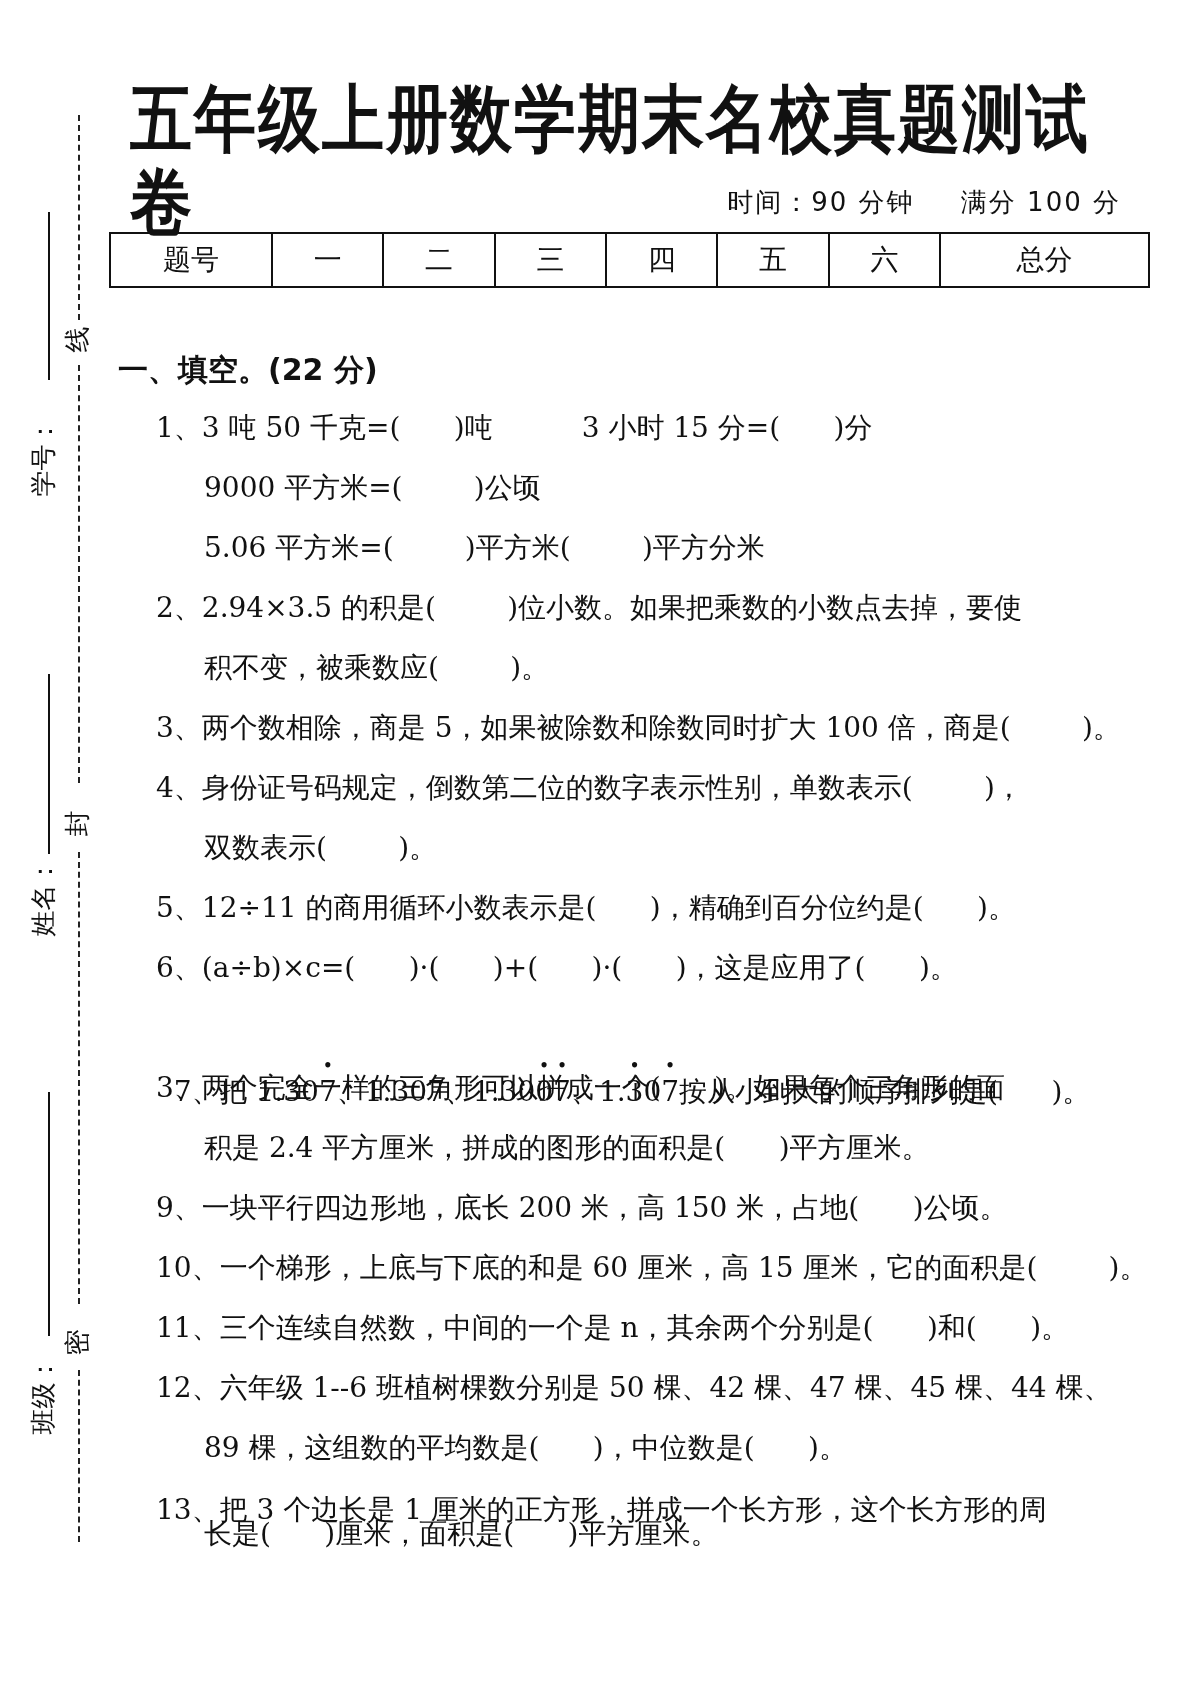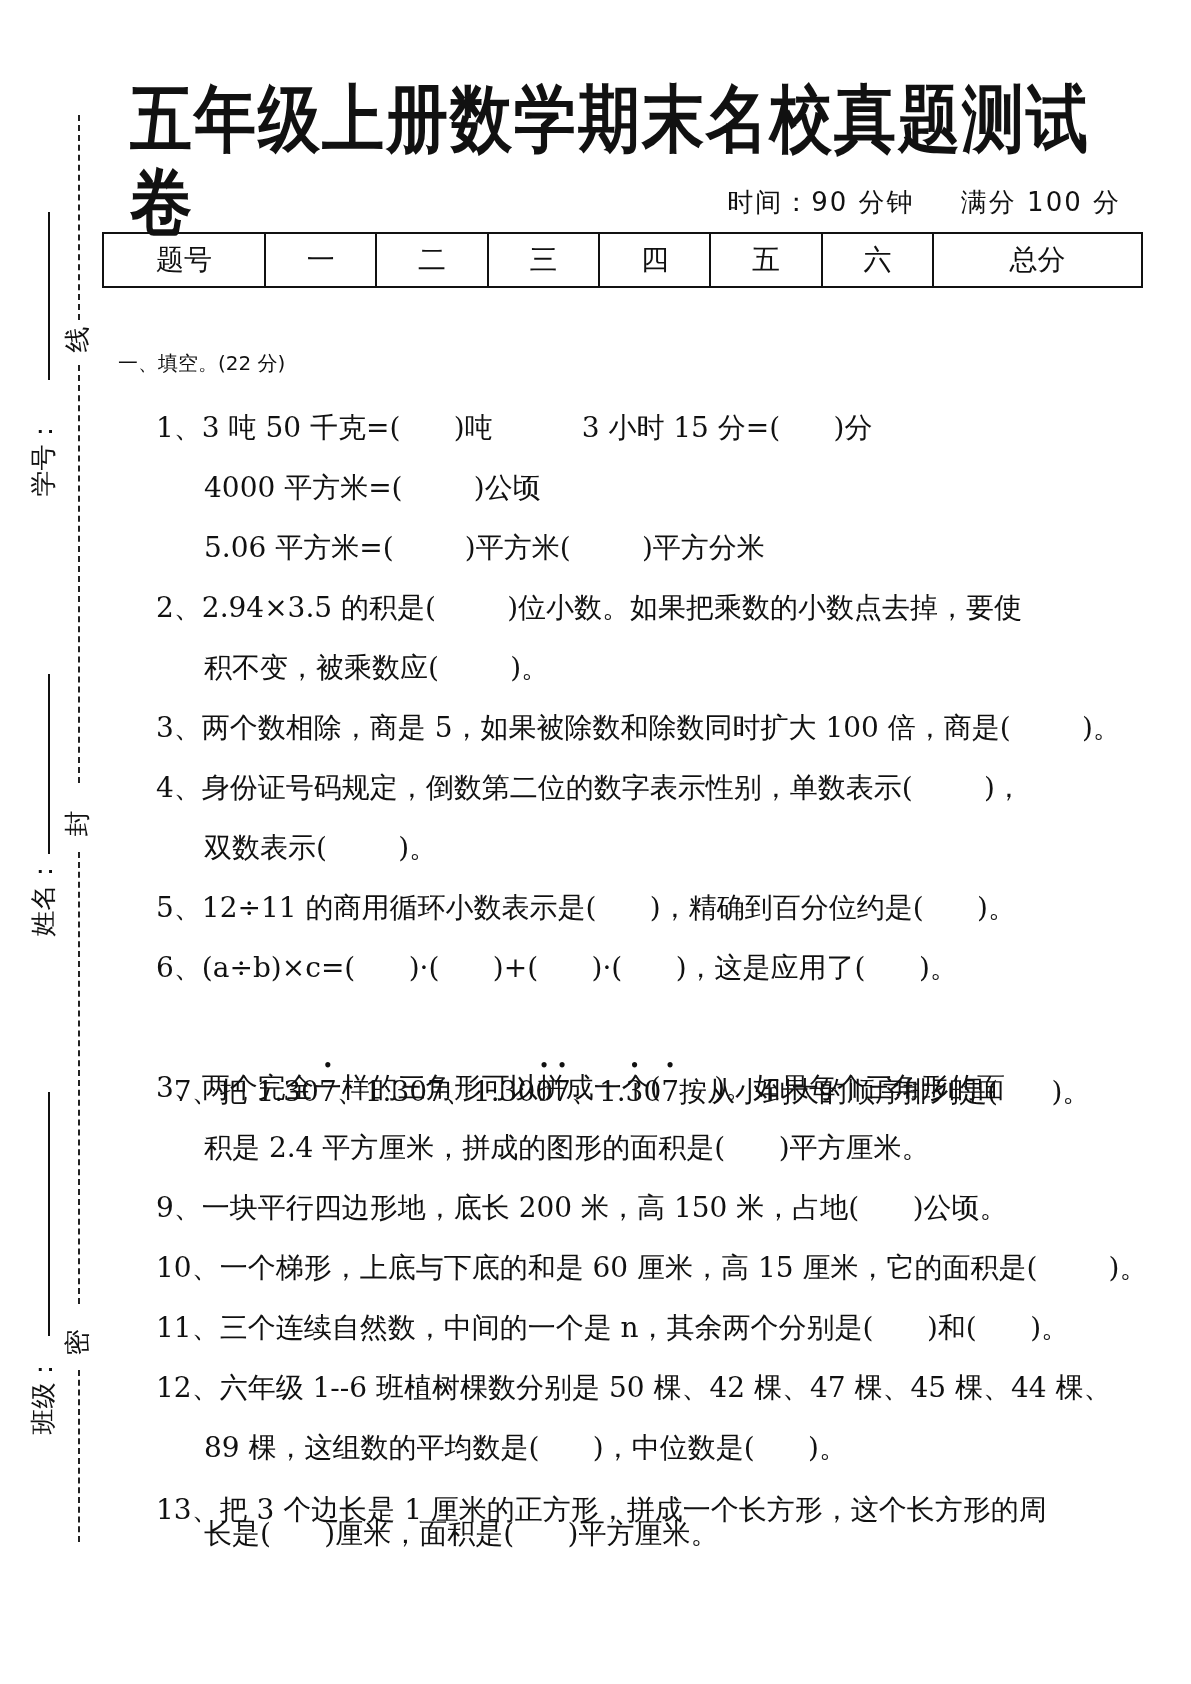--- a/index.html
+++ b/index.html
@@ -11,25 +11,25 @@
   .solid-line { position:absolute; left:48px; border-left:2px solid #111; width:0; }
   .vert-label { position:absolute; font-size:26px; transform:rotate(-90deg); transform-origin:center center; white-space:nowrap; }
   .seal-char { position:absolute; left:64px; font-size:26px; transform:rotate(-90deg); }
 
   .title { position:absolute; left:130px; top:78px; width:1000px; font-family:"DejaVu Sans","Liberation Sans",sans-serif;
            font-weight:bold; font-size:62px; letter-spacing:2px; line-height:70px; transform:scaleY(1.18); transform-origin:top left; }
   .meta { position:absolute; right:70px; top:185px; font-size:26px; letter-spacing:2px;
           font-family:"DejaVu Sans","Liberation Sans",sans-serif; }
   .meta span { margin-left:36px; }
 
-  table.score { position:absolute; left:102px; top:232px; width:1041px; border-collapse:collapse; }
+  table.score { position:absolute; left:109px; top:232px; width:1041px; border-collapse:collapse; }
   table.score td { border:2px solid #111; height:50px; text-align:center; font-size:28px; }
   table.score td:first-child { width:158px; }
 
-  .section { position:absolute; left:118px; top:350px; font-size:20px; font-weight:normal;
+  .section { position:absolute; left:118px; top:350px; font-size:30px; font-weight:bold;
              font-family:"DejaVu Sans","Liberation Sans",sans-serif; }
 
   .q { position:absolute; left:140px; font-size:28px; white-space:pre; line-height:40px;margin-left:16px; }
   .q.indent { left:188px; }
   .dot { position:relative; display:inline-block; }
   .dot::before { content:"•"; position:absolute; top:-26px; left:50%; transform:translateX(-50%); font-size:18px; }
 </style>
 </head>
 <body>
 
@@ -67,21 +67,21 @@
     <td>五</td>
     <td>六</td>
     <td>总分</td>
   </tr>
 </tbody>
   </table>
 
 <div class="section">一、填空。(22 分)</div>
 
 <div class="q" style="top:408px;">1、3 吨 50 千克=(      )吨          3 小时 15 分=(      )分</div>
-<div class="q indent" style="top:468px;">4000 平方米=(        )公顷</div>
+<div class="q indent" style="top:468px;">9000 平方米=(        )公顷</div>
 <div class="q indent" style="top:528px;">5.06 平方米=(        )平方米(        )平方分米</div>
 <div class="q" style="top:588px;">2、2.94×3.5 的积是(        )位小数。如果把乘数的小数点去掉，要使</div>
 <div class="q indent" style="top:648px;">积不变，被乘数应(        )。</div>
 <div class="q" style="top:708px;">3、两个数相除，商是 5，如果被除数和除数同时扩大 100 倍，商是(        )。</div>
 <div class="q" style="top:768px;">4、身份证号码规定，倒数第二位的数字表示性别，单数表示(        )，</div>
 <div class="q indent" style="top:828px;">双数表示(        )。</div>
 <div class="q" style="top:888px;">5、12÷11 的商用循环小数表示是(      )，精确到百分位约是(      )。</div>
 <div class="q" style="top:948px;">6、(a÷b)×c=(      )·(      )+(      )·(      )，这是应用了(      )。</div>
 
 <div class="q" style="top:1032px;">

